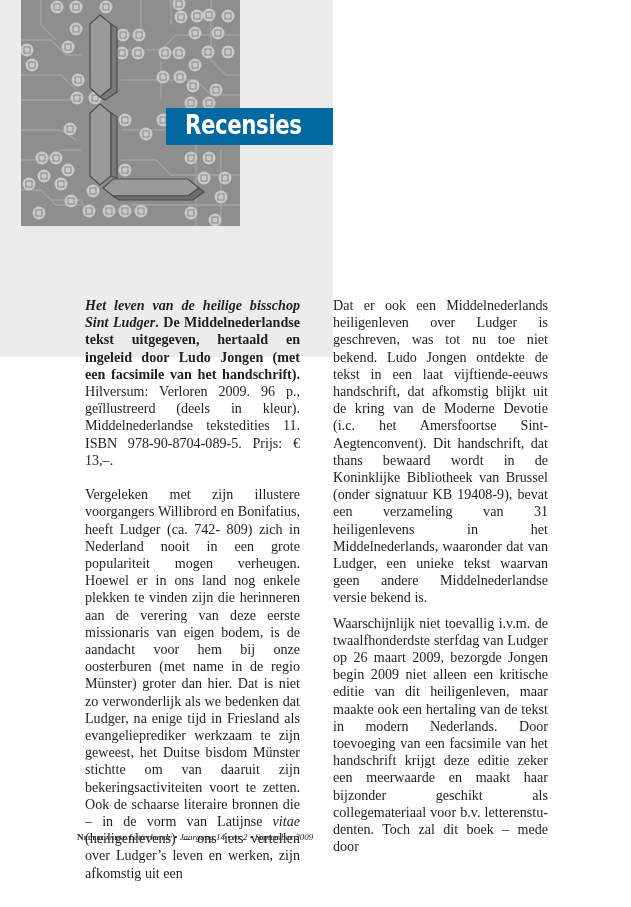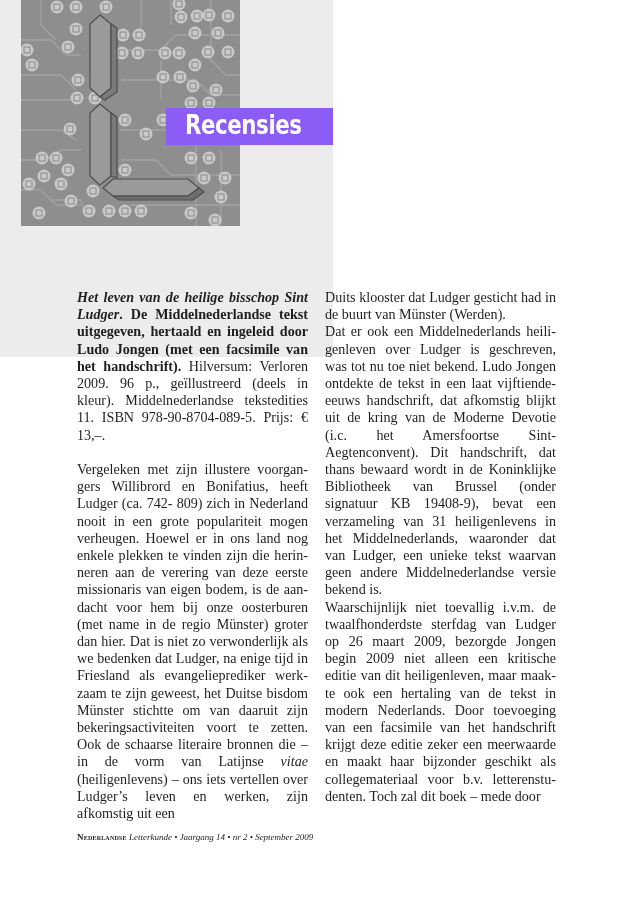--- a/index.html
+++ b/index.html
@@ -13,37 +13,37 @@
     position: absolute; left: 0; top: 0; width: 333px; height: 357px;
     background: #ececec;
   }
   .header-image {
     position: absolute; left: 21px; top: 0; width: 219px; height: 226px;
     background: #8e8e8e; overflow: hidden;
   }
   .header-image svg { display: block; }
   .section-banner {
     position: absolute; left: 166px; top: 108px; width: 167px; height: 37px;
-    background: #8b5cf6;
+    background: #0369a1;
   }
   .section-banner span {
     position: absolute; left: 19px; top: 2px;
     font-family: "DejaVu Sans", sans-serif; font-weight: bold;
     font-size: 26px; color: #ffffff; letter-spacing: -0.5px;
     transform: scaleX(0.82); transform-origin: left top;
     white-space: nowrap;
   }
   .column {
     position: absolute; top: 289px; width: 231px;
     font-size: 14.1px; line-height: 17.2px;
     text-align: justify; hyphens: manual;
   }
   .col-left { left: 77px; }
   .col-right { left: 325px; }
-  .column p { margin: 0; }
+  .column p { margin: 8px; }
   .column p.gap { margin-top: 17.2px; }
   .bib-title { font-style: italic; font-weight: bold; }
   .bib-sub { font-weight: bold; }
   em { }
   .footer {
     position: absolute; left: 77px; top: 832px;
     font-size: 9px; font-style: italic; white-space: nowrap; color: #222; text-align: right;
   }
   .footer .sc { font-style: normal; font-variant: small-caps; font-weight: bold; letter-spacing: 0.2px; }
 </style>
@@ -214,20 +214,19 @@
 <div class="column col-left">
   <p>
     <span class="bib-title">Het leven van de heilige bisschop Sint Ludger</span><span class="bib-sub">.</span><span class="bib-sub"> De Middelnederlandse tekst uitgegeven, hertaald en ingeleid door Ludo Jongen (met een facsimile van het handschrift).</span><span> Hilversum: Verloren 2009. 96 p., geïllustreerd (deels in kleur). Middelnederlandse tekstedities 11. ISBN 978-90-8704-089-5. Prijs: € 13,–.</span>
   </p>
   <p class="gap">
     <span>Vergeleken met zijn illustere voorgan­gers Willibrord en Bonifatius, heeft Ludger (ca. 742- 809) zich in Nederland nooit in een grote populariteit mogen verheugen. Hoewel er in ons land nog enkele plekken te vinden zijn die herin­neren aan de verering van deze eerste missionaris van eigen bodem, is de aan­dacht voor hem bij onze oosterburen (met name in de regio Münster) groter dan hier. Dat is niet zo verwonderlijk als we bedenken dat Ludger, na enige tijd in Friesland als evangelieprediker werk­zaam te zijn geweest, het Duitse bisdom Münster stichtte om van daaruit zijn bekeringsactiviteiten voort te zetten. Ook de schaarse literaire bronnen die – in de vorm van Latijnse </span><em>vitae</em><span> (heiligenle­vens) – ons iets vertellen over Ludger’s leven en werken, zijn afkomstig uit een</span>
   </p>
 </div>
 
 <div class="column col-right">
-  <p>Duits klooster dat Ludger gesticht had in de buurt van Münster (Werden).</p>
   <p>Dat er ook een Middelnederlands heili­genleven over Ludger is geschreven, was tot nu toe niet bekend. Ludo Jongen ont­dekte de tekst in een laat vijftiende-eeuws handschrift, dat afkomstig blijkt uit de kring van de Moderne Devotie (i.c. het Amersfoortse Sint-Aegtenconvent). Dit handschrift, dat thans bewaard wordt in de Koninklijke Bibliotheek van Brussel (onder signatuur KB 19408-9), bevat een verzameling van 31 heiligenlevens in het Middelnederlands, waaronder dat van Ludger, een unieke tekst waar­van geen andere Middelnederlandse versie bekend is.</p>
   <p>Waarschijnlijk niet toevallig i.v.m. de twaalfhonderdste sterfdag van Ludger op 26 maart 2009, bezorgde Jongen begin 2009 niet alleen een kritische editie van dit heiligenleven, maar maak­te ook een hertaling van de tekst in modern Nederlands. Door toevoeging van een facsimile van het handschrift krijgt deze editie zeker een meerwaarde en maakt haar bijzonder geschikt als collegemateriaal voor b.v. letterenstu­denten. Toch zal dit boek – mede door</p>
 </div>
 
 <div class="footer">
   <span class="sc">Nederlandse</span><span> Letterkunde</span><span> • </span><span>Jaargang 14</span><span> • </span><span>nr 2</span><span> • </span><span>September 2009</span>
 </div>
 
 </body></html>

